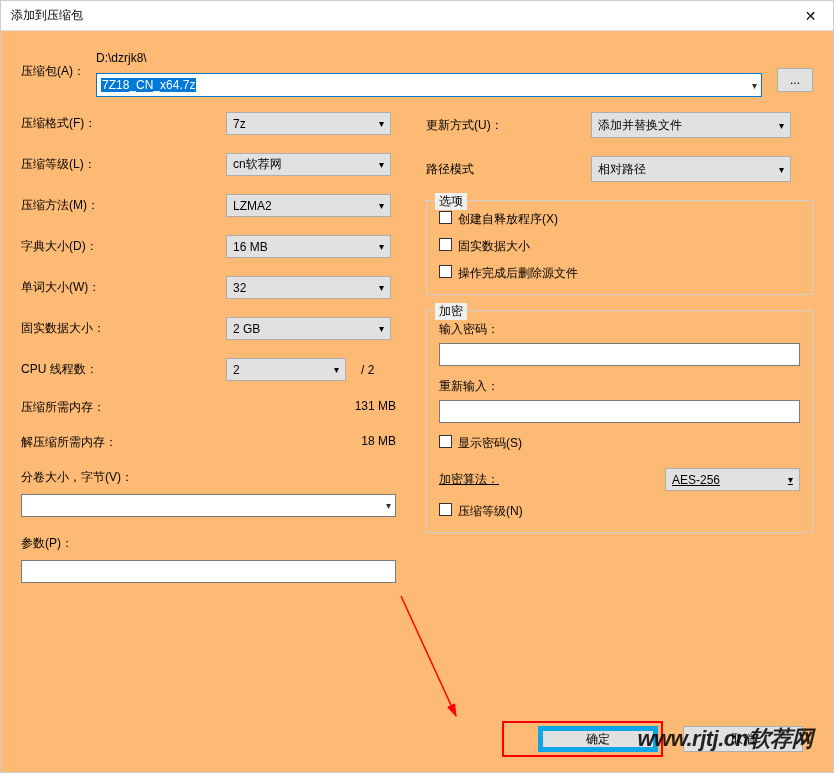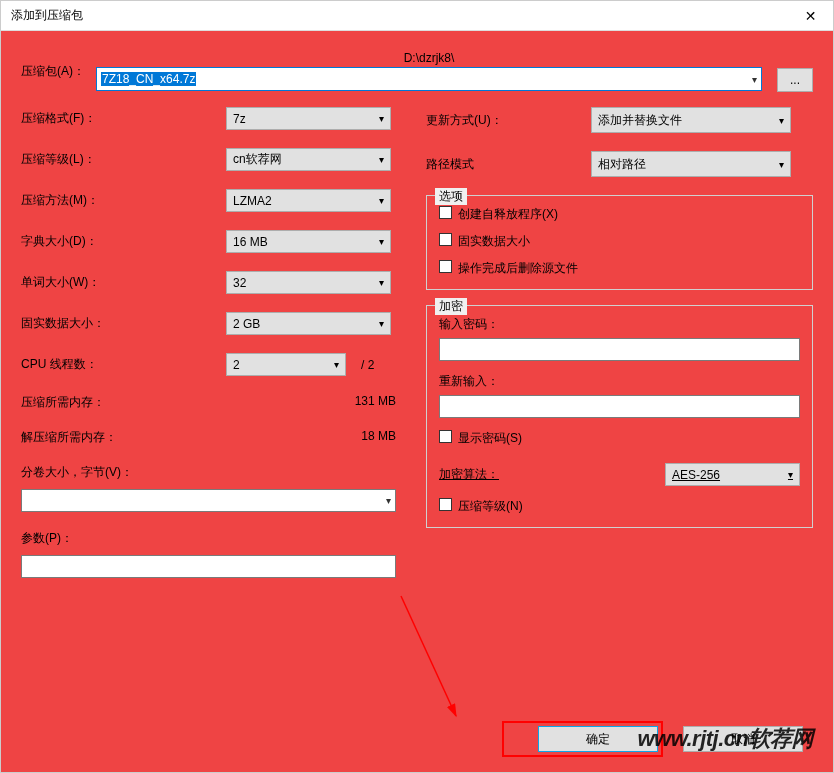--- a/index.html
+++ b/index.html
@@ -1,25 +1,25 @@
 <!DOCTYPE html>
 <html><head>
   <meta charset="utf-8">
   <style>
     * { box-sizing: border-box; margin: 0; padding: 0; }
     body { font-family: "Microsoft YaHei", "Segoe UI", sans-serif; font-size: 12px; background: #fff; }
-    .window { width: 834px; height: 773px; background: #ef4444; border: 1px solid #ccc; position: relative; }
+    .window { width: 834px; height: 773px; background: #fdba74; border: 1px solid #ccc; position: relative; }
     .titlebar { height: 30px; background: #fff; display: flex; align-items: center; justify-content: space-between; padding: 0 0 0 10px; border-bottom: 1px solid #ddd; }
     .titlebar-title { font-size: 12px; }
     .titlebar-close { width: 45px; height: 30px; display: flex; align-items: center; justify-content: center; font-size: 14px; cursor: pointer; }
     .content { padding: 20px; }
     .path-row { display: flex; align-items: flex-start; margin-bottom: 15px; }
     .path-label { width: 75px; padding-top: 12px; }
     .path-content { flex: 1; }
-    .path-text { font-size: 12px; margin-bottom: 2px; text-align: center; }
+    .path-text { font-size: 12px; margin-bottom: 8px; }
     .path-input { width: 100%; height: 24px; border: 1px solid #0078d7; background: #fff; padding: 0 4px; display: flex; align-items: center; justify-content: space-between; }
     .path-input-text { background: #0078d7; color: #fff; padding: 0 1px; }
     .dropdown-arrow { font-size: 10px; color: #333; }
     .browse-btn { width: 36px; height: 24px; margin-left: 15px; margin-top: 17px; background: #e1e1e1; border: 1px solid #adadad; display: flex; align-items: center; justify-content: center; cursor: pointer; }
     
     .two-col { display: flex; gap: 30px; }
     .left-col { width: 375px; }
     .right-col { flex: 1; }
     
     .field-row { display: flex; align-items: center; margin-bottom: 18px; min-height: 23px; }
@@ -50,21 +50,21 @@
     
     .enc-label { margin-bottom: 5px; display: block; }
     .enc-input { width: 100%; height: 23px; border: 1px solid #7a7a7a; background: #fff; margin-bottom: 12px; }
     .enc-algo-row { display: flex; align-items: center; justify-content: space-between; margin-bottom: 12px; margin-top: 16px; text-decoration: underline; }
     .enc-algo-combo { width: 135px; height: 23px; background: #e1e1e1; border: 1px solid #adadad; display: flex; align-items: center; justify-content: space-between; padding: 0 6px; cursor: pointer; }
     
     .button-bar { position: absolute; bottom: 20px; right: 30px; display: flex; gap: 25px; }
     .btn { width: 120px; height: 26px; background: #e1e1e1; border: 1px solid #adadad; display: flex; align-items: center; justify-content: center; cursor: pointer; font-size: 12px; }
     .btn-ok-wrap { position: relative; }
     .btn-ok-border { position: absolute; top: -5px; left: -5px; right: -5px; bottom: -5px; border: 2px solid #ff0000; pointer-events: none; }
-    .btn-ok { border: 1px solid #0ea5e9; margin-left: 31px; }
+    .btn-ok { border: 5px solid #0ea5e9; margin-left: 31px; }
     
     .arrow-svg { position: absolute; pointer-events: none; z-index: 5; }
     .watermark { position: absolute; bottom: 18px; right: 20px; font-size: 22px; font-weight: bold; color: rgba(0,0,0,0.85); font-style: italic; letter-spacing: -0.5px; pointer-events: none; z-index: 10; }
     .section-label { margin-bottom: 8px; }
   </style>
 </head>
 <body>
 
 <div class="window">
   <div class="titlebar">

